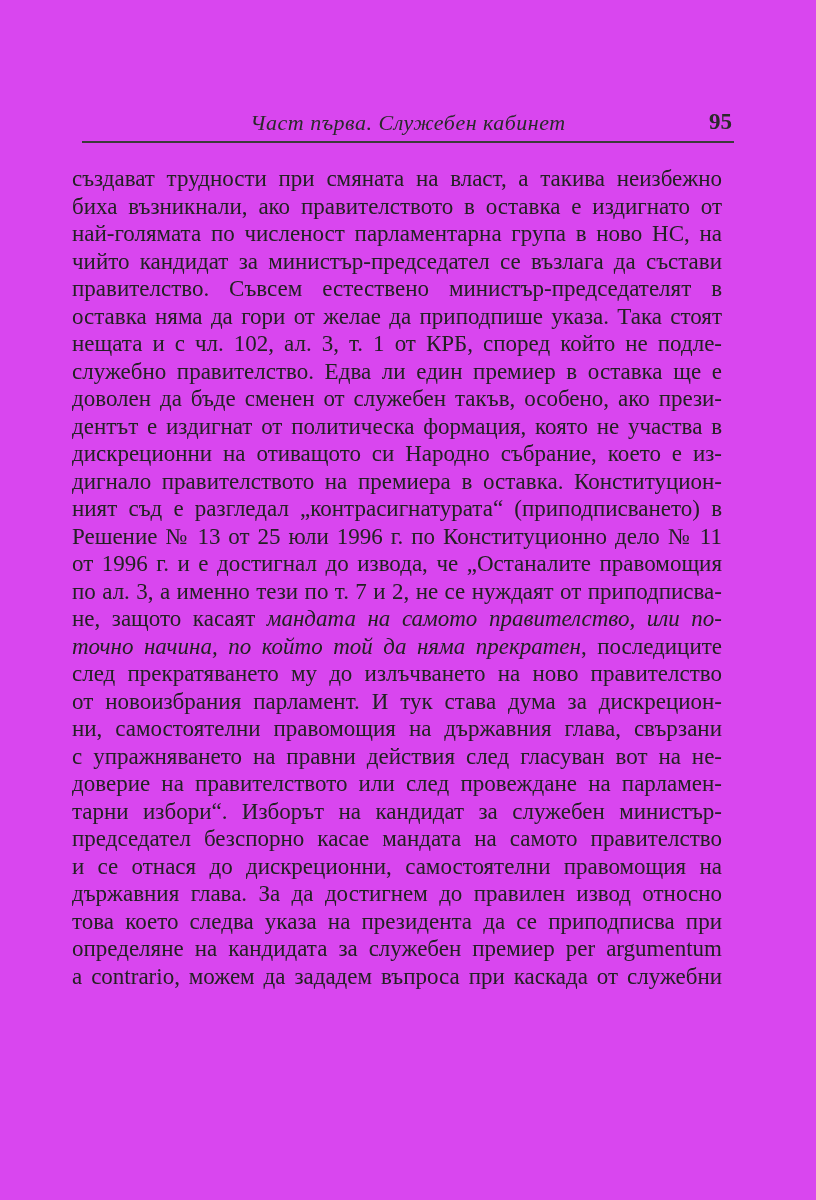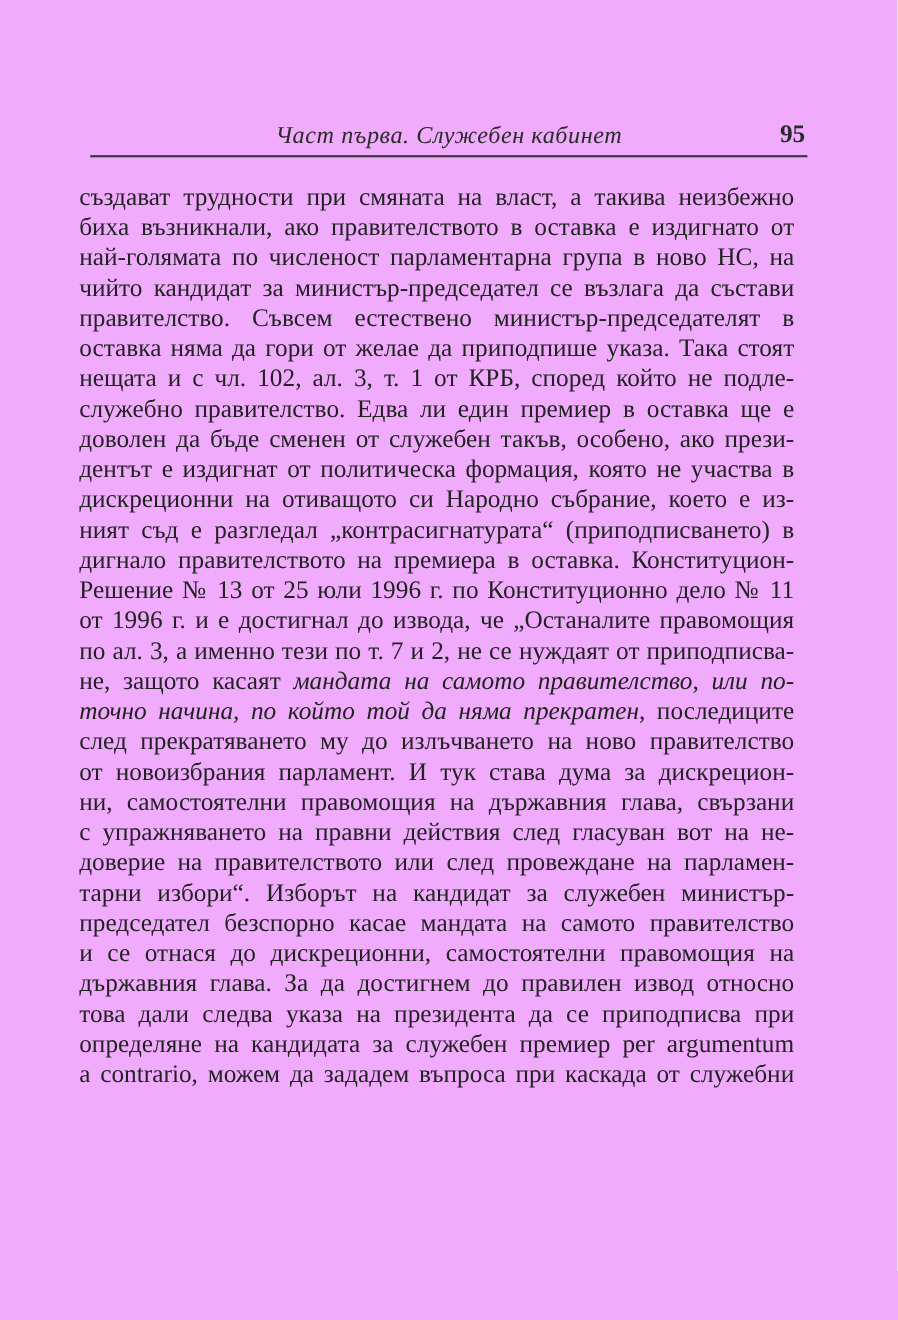--- a/index.html
+++ b/index.html
@@ -4,21 +4,21 @@
 <style>
   html, body {
     margin: 0;
     padding: 0;
     background: #ffffff;
   }
   .page {
     position: relative;
     width: 816px;
     height: 1200px;
-    background: #f0abfc;
+    background: #d946ef;
     font-family: "Liberation Serif", "DejaVu Serif", serif;
     color: #222222;
     overflow: hidden;
   }
   .page-header {
     position: absolute;
     left: 82px;
     top: 110px;
     width: 652px;
     height: 30px;
@@ -85,34 +85,34 @@
       <div class="text-line"><span>биха възникнали, ако правителството в оставка е издигнато от</span></div>
       <div class="text-line"><span>най-голямата по численост парламентарна група в ново НС, на</span></div>
       <div class="text-line"><span>чийто кандидат за министър-председател се възлага да състави</span></div>
       <div class="text-line"><span>правителство. Съвсем естествено министър-председателят в</span></div>
       <div class="text-line"><span>оставка няма да гори от желае да приподпише указа. Така стоят</span></div>
       <div class="text-line"><span>нещата и с чл. 102, ал. 3, т. 1 от КРБ, според който не подле-</span></div>
       <div class="text-line"><span>служебно правителство. Едва ли един премиер в оставка ще е</span></div>
       <div class="text-line"><span>доволен да бъде сменен от служебен такъв, особено, ако прези-</span></div>
       <div class="text-line"><span>дентът е издигнат от политическа формация, която не участва в</span></div>
       <div class="text-line"><span>дискреционни на отиващото си Народно събрание, което е из-</span></div>
+      <div class="text-line"><span>дигнало правителството на премиера в оставка. Конституцион-</span></div>
       <div class="text-line"><span>ният съд е разгледал „контрасигнатурата“ (приподписването) в</span></div>
-      <div class="text-line"><span>дигнало правителството на премиера в оставка. Конституцион-</span></div>
       <div class="text-line"><span>Решение № 13 от 25 юли 1996 г. по Конституционно дело № 11</span></div>
       <div class="text-line"><span>от 1996 г. и е достигнал до извода, че „Останалите правомощия</span></div>
       <div class="text-line"><span>по ал. 3, а именно тези по т. 7 и 2, не се нуждаят от приподписва-</span></div>
       <div class="text-line"><span>не, защото касаят </span><span class="it">мандата на самото правителство, или по-</span></div>
       <div class="text-line"><span class="it">точно начина, по който той да няма прекратен</span><span>, последиците</span></div>
       <div class="text-line"><span>след прекратяването му до излъчването на ново правителство</span></div>
       <div class="text-line"><span>от новоизбрания парламент. И тук става дума за дискрецион-</span></div>
       <div class="text-line"><span>ни, самостоятелни правомощия на държавния глава, свързани</span></div>
       <div class="text-line"><span>с упражняването на правни действия след гласуван вот на не-</span></div>
       <div class="text-line"><span>доверие на правителството или след провеждане на парламен-</span></div>
       <div class="text-line"><span>тарни избори“. Изборът на кандидат за служебен министър-</span></div>
       <div class="text-line"><span>председател безспорно касае мандата на самото правителство</span></div>
       <div class="text-line"><span>и се отнася до дискреционни, самостоятелни правомощия на</span></div>
       <div class="text-line"><span>държавния глава. За да достигнем до правилен извод относно</span></div>
-      <div class="text-line"><span>това дали следва указа на президента да се приподписва при</span></div>
+      <div class="text-line"><span>това което следва указа на президента да се приподписва при</span></div>
       <div class="text-line"><span>определяне на кандидата за служебен премиер per argumentum</span></div>
       <div class="text-line"><span>a contrario, можем да зададем въпроса при каскада от служебни</span></div>
     </div>
 
 </div>
 
 </body></html>

